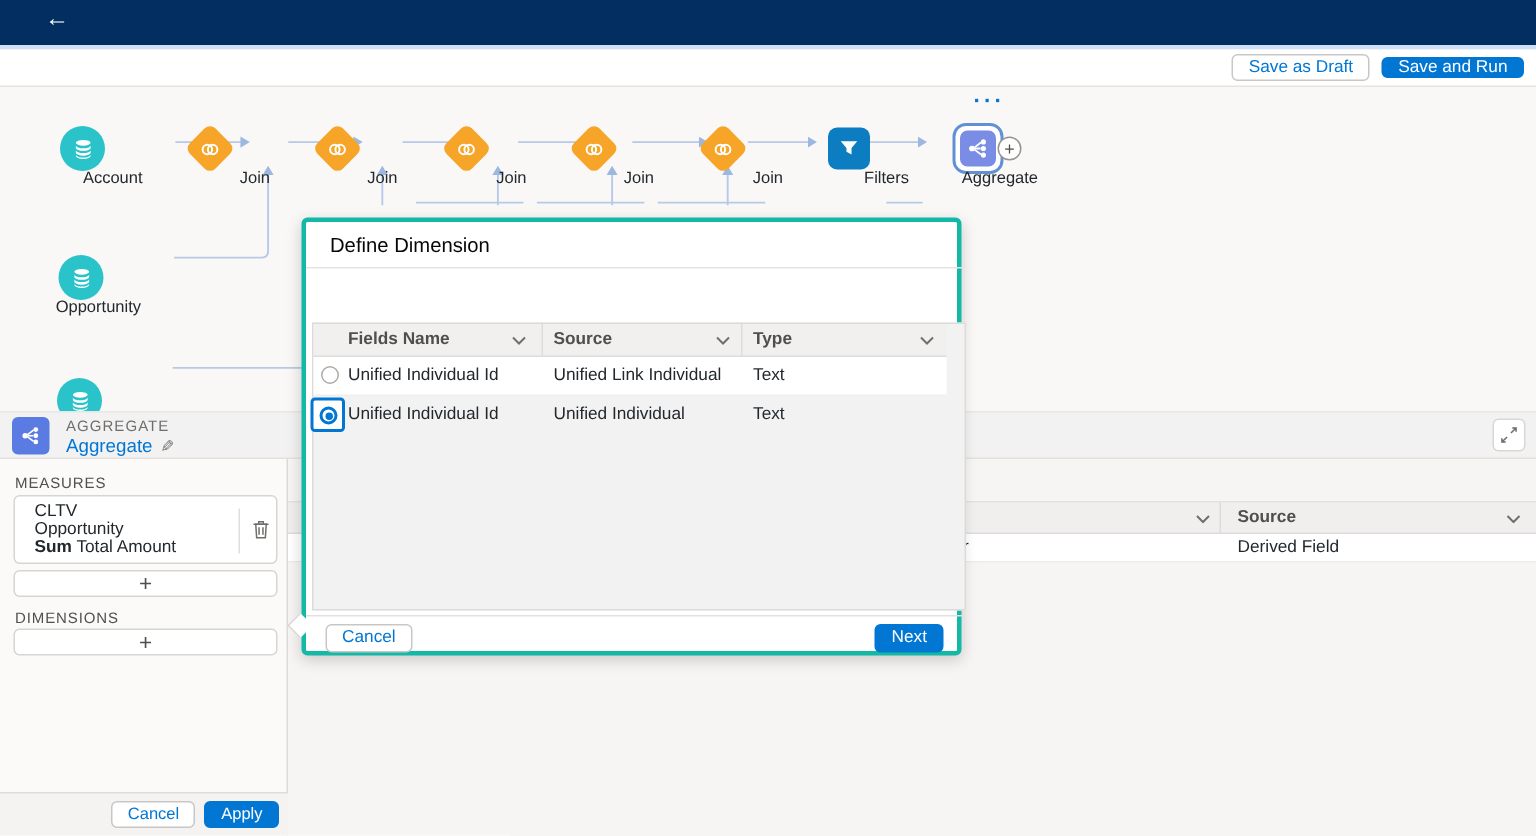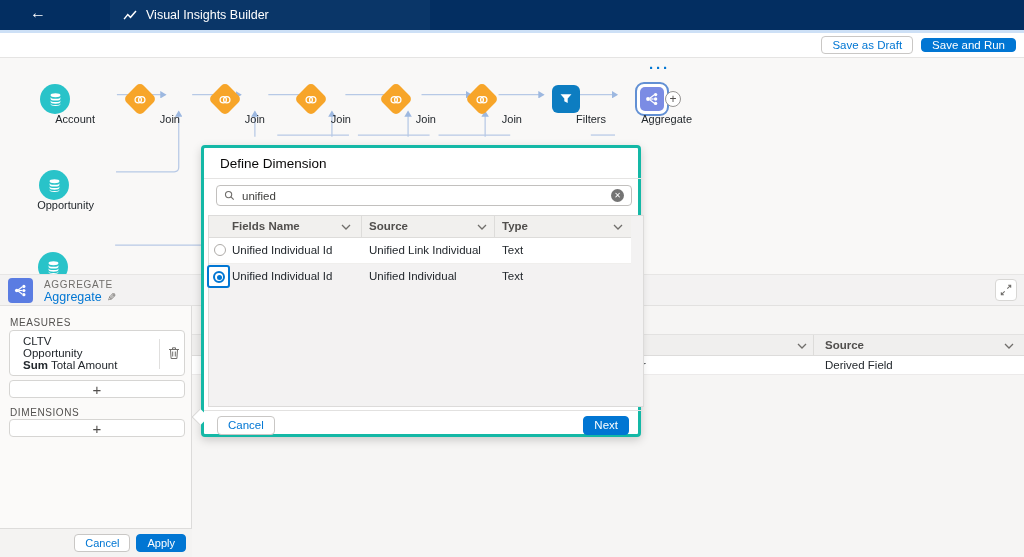--- a/index.html
+++ b/index.html
@@ -25,26 +25,20 @@
   .radio.sel{border:2px solid #0176d3;display:flex;align-items:center;justify-content:center}
   .radio.sel i{width:5px;height:5px;border-radius:50%;background:#0176d3;display:block}
   .vdiv{border-left:1px solid #dddcda}
   input{font-family:inherit}
 </style>
 </head>
 <body>
 
 <div class="a" style="left:0;top:0;width:1024px;height:30px;background:#032e61">
   <span class="a" style="left:30;left:30px;top:4px;color:#fff;font-size:16px;cursor:pointer">←</span>
-  <div class="a" style="left:110px;top:0;width:320px;height:30px;background:#0a3668;display:flex;align-items:center;padding-left:13px;gap:8px">
-    <svg width="15" height="11" viewBox="0 0 16 12">
-      <polyline points="1,10 5,5 8,8 14,1" fill="none" stroke="#fff" stroke-width="1.6"></polyline>
-    </svg>
-    <span style="color:#fff;font-size:12.5px">Visual Insights Builder</span>
-  </div>
 </div>
 <div class="a" style="left:0;top:30px;width:1024px;height:3px;background:#cde0f6"></div>
 
 <div class="a" style="left:0;top:33px;width:1024px;height:25px;background:#fff;border-bottom:1px solid #e5e4e3;display:flex;align-items:center;justify-content:flex-end;gap:8px;padding-right:8px">
   <button class="btn" style="height:18px">Save as Draft</button>
   <button class="btn primary" style="height:14px">Save and Run</button>
 </div>
 
 <svg class="a" style="left:0;top:58px;z-index:1" width="1024" height="499" viewBox="0 58 1024 557">
   <defs>
@@ -268,28 +262,20 @@
   </div>
 </div>
 
 <div class="a" style="left:194px;top:411px;width:12px;height:12px;background:#fff;border-left:1px solid #d8d7d5;border-bottom:1px solid #d8d7d5;transform:rotate(45deg);z-index:11"></div>
 
 <div class="a" style="left:201px;top:145px;width:440px;height:292px;background:#fff;border:3px solid #14b8a6;border-radius:4px;box-shadow:0 3px 10px rgba(0,0,0,.18);z-index:10">
 
   <div class="a" style="left:16px;top:8px;font-size:13.5px;color:#080707">Define Dimension</div>
   <div class="a" style="left:0;top:30px;width:438px;border-top:1px solid #e5e4e3"></div>
 
-  <div class="a" style="left:12px;top:37px;width:416px;height:21px;border:1px solid #c2c0be;border-radius:4px;background:#fff;display:flex;align-items:center;gap:5px;padding:0 7px">
-    <svg width="11" height="11" viewBox="0 0 12 12">
-      <circle cx="5" cy="5" r="3.4" fill="none" stroke="#706e6b" stroke-width="1.2"></circle>
-      <line x1="7.6" y1="7.6" x2="10.6" y2="10.6" stroke="#706e6b" stroke-width="1.2"></line>
-    </svg>
-    <input style="flex: 1 1 0%; border: none; outline: none; font-size: 11.5px; color: rgb(62, 62, 60); background: transparent;" value="unified">
-    <span style="width:13px;height:13px;border-radius:50%;background:#747474;color:#fff;font-size:8px;display:flex;align-items:center;justify-content:center;cursor:pointer">✕</span>
-  </div>
 
   <div class="a" style="left:4px;top:67px;width:436px;height:192px;border:1px solid #dcdbda;background:#f3f2f2">
     <div class="a" style="left:0;top:0;width:422px;height:22px;background:#f1f0ee;border-bottom:1px solid #dddcda">
       <span class="a hdrtxt" style="left:23px;top:4px">Fields Name</span>
       <svg class="a" style="left:132px;top:8px" width="10" height="6" viewBox="0 0 10 6">
         <polyline points="1,1 5,5 9,1" fill="none" stroke="#706e6b" stroke-width="1.3"></polyline>
         </svg>
       <div class="a vdiv" style="left:152px;top:0;height:22px"></div>
       <span class="a hdrtxt" style="left:160px;top:4px">Source</span>
       <svg class="a" style="left:268px;top:8px" width="10" height="6" viewBox="0 0 10 6">

